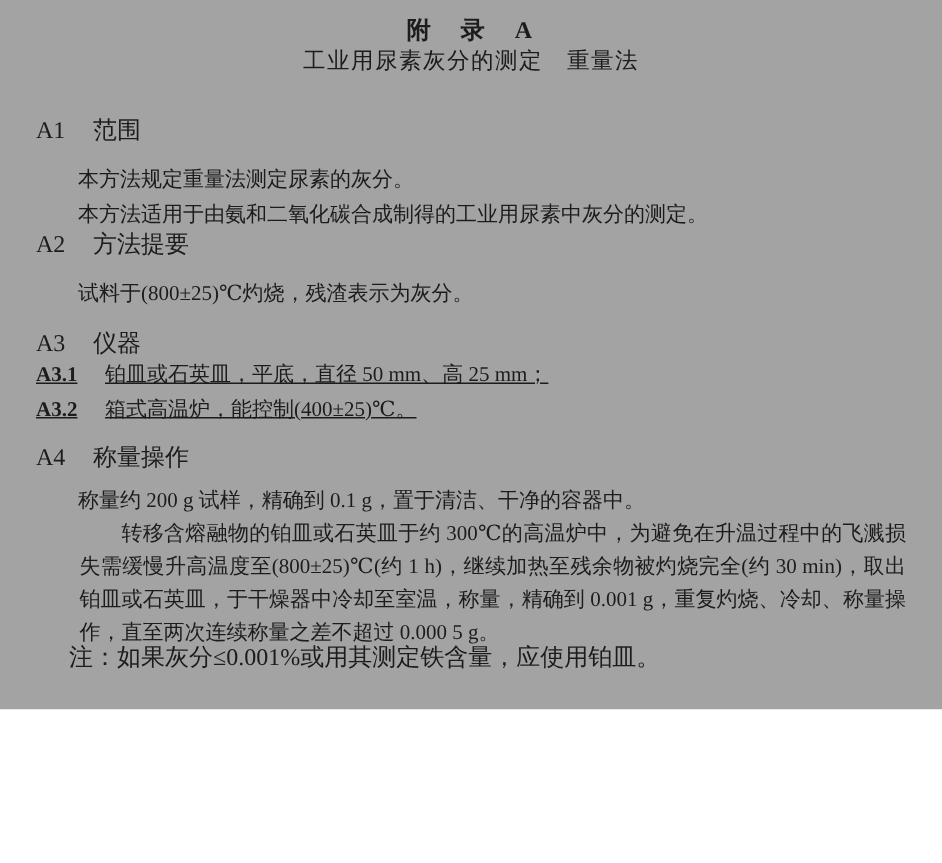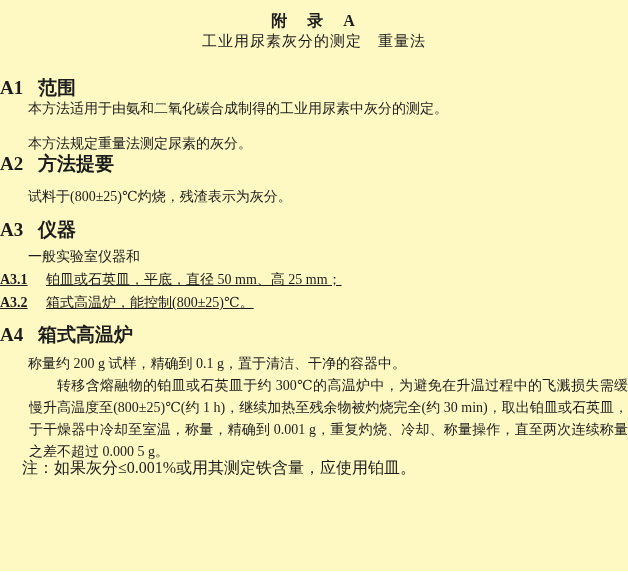--- a/index.html
+++ b/index.html
@@ -1,37 +1,37 @@
 <!DOCTYPE html>
 <html><head>
 <meta charset="utf-8">
 <style>
   html, body { margin: 0; padding: 0; }
   body { background: #ffffff; }
   .page {
     width: 628px;
-    height: 571px;
+    height: 473px;
     margin: 0;
-    background: #fef9c3;
+    background: #a3a3a3;
     color: #1c1c1c;
     font-family: "Liberation Serif", "DejaVu Serif", serif;
     overflow: hidden;
     box-sizing: border-box;
-    padding: 0 0;
+    padding: 0 24px;
     position: relative;
   }
   .title-block { text-align: center; padding-top: 11px; }
   .title-line1 { font-size: 16px; line-height: 19px; font-weight: 700; letter-spacing: 2px; }
   .title-line2 { font-size: 14px; line-height: 19px; margin-top: 2px; letter-spacing: 1px; }
   .title-line3 { font-size: 15px; line-height: 19px; margin-top: 2px; font-weight: 400; letter-spacing: 1px; }
 
   .sec-heading {
-    font-size: 19px;
+    font-size: 16px;
     line-height: 18px;
-    font-weight: 700;
+    font-weight: 400;
     display: flex;
     align-items: baseline;
   }
   .sec-num { display: inline-block; min-width: 24px; margin-right: 14px; font-family: "Liberation Serif", "DejaVu Serif", serif; }
   .mt-a1 { margin-top: 28px; }
   .mt-a2 { }
   .mt-a3 { margin-top: 13px; }
   .mt-a4 { margin-top: 12px; align-items: flex-end; }
 
   .para {
@@ -74,52 +74,51 @@
   <div class="title-block">
     <div class="title-line1">附　录　A</div>
     <div class="title-line3">工业用尿素灰分的测定　重量法</div>
   </div>
 
   <div class="section">
     <div class="sec-heading mt-a1">
       <span class="sec-num">A1</span>
       <span>范围</span>
     </div>
+    <p class="para indent first-para">本方法规定重量法测定尿素的灰分。</p>
     <p class="para indent">本方法适用于由氨和二氧化碳合成制得的工业用尿素中灰分的测定。</p>
-    <p class="para indent first-para">本方法规定重量法测定尿素的灰分。</p>
   </div>
 
   <div class="section">
     <div class="sec-heading mt-a2">
       <span class="sec-num">A2</span>
       <span>方法提要</span>
     </div>
     <p class="para indent first-para">试料于(800±25)℃灼烧，残渣表示为灰分。</p>
   </div>
 
   <div class="section">
     <div class="sec-heading mt-a3">
       <span class="sec-num">A3</span>
       <span>仪器</span>
     </div>
-    <p class="para indent intro-para">一般实验室仪器和</p>
     <div class="item-row">
       <span class="item-num">A3.1</span>
       <span class="item-text">铂皿或石英皿，平底，直径 50 mm、高 25 mm；</span>
     </div>
     <div class="item-row">
       <span class="item-num">A3.2</span>
-      <span class="item-text">箱式高温炉，能控制(800±25)℃。</span>
+      <span class="item-text">箱式高温炉，能控制(400±25)℃。</span>
     </div>
   </div>
 
   <div class="section">
     <div class="sec-heading mt-a4">
       <span class="sec-num">A4</span>
-      <span>箱式高温炉</span>
+      <span>称量操作</span>
     </div>
     <p class="para indent first-para-sm">称量约 200 g 试样，精确到 0.1 g，置于清洁、干净的容器中。</p>
     <p class="para indent para-4l">转移含熔融物的铂皿或石英皿于约 300℃的高温炉中，为避免在升温过程中的飞溅损失需缓慢升高温度至(800±25)℃(约 1 h)，继续加热至残余物被灼烧完全(约 30 min)，取出铂皿或石英皿，于干燥器中冷却至室温，称量，精确到 0.001 g，重复灼烧、冷却、称量操作，直至两次连续称量之差不超过 0.000 5 g。</p>
   </div>
 
   <div class="note-line">注：如果灰分≤0.001%或用其测定铁含量，应使用铂皿。</div>
 
 </div>
 
 </body></html>

